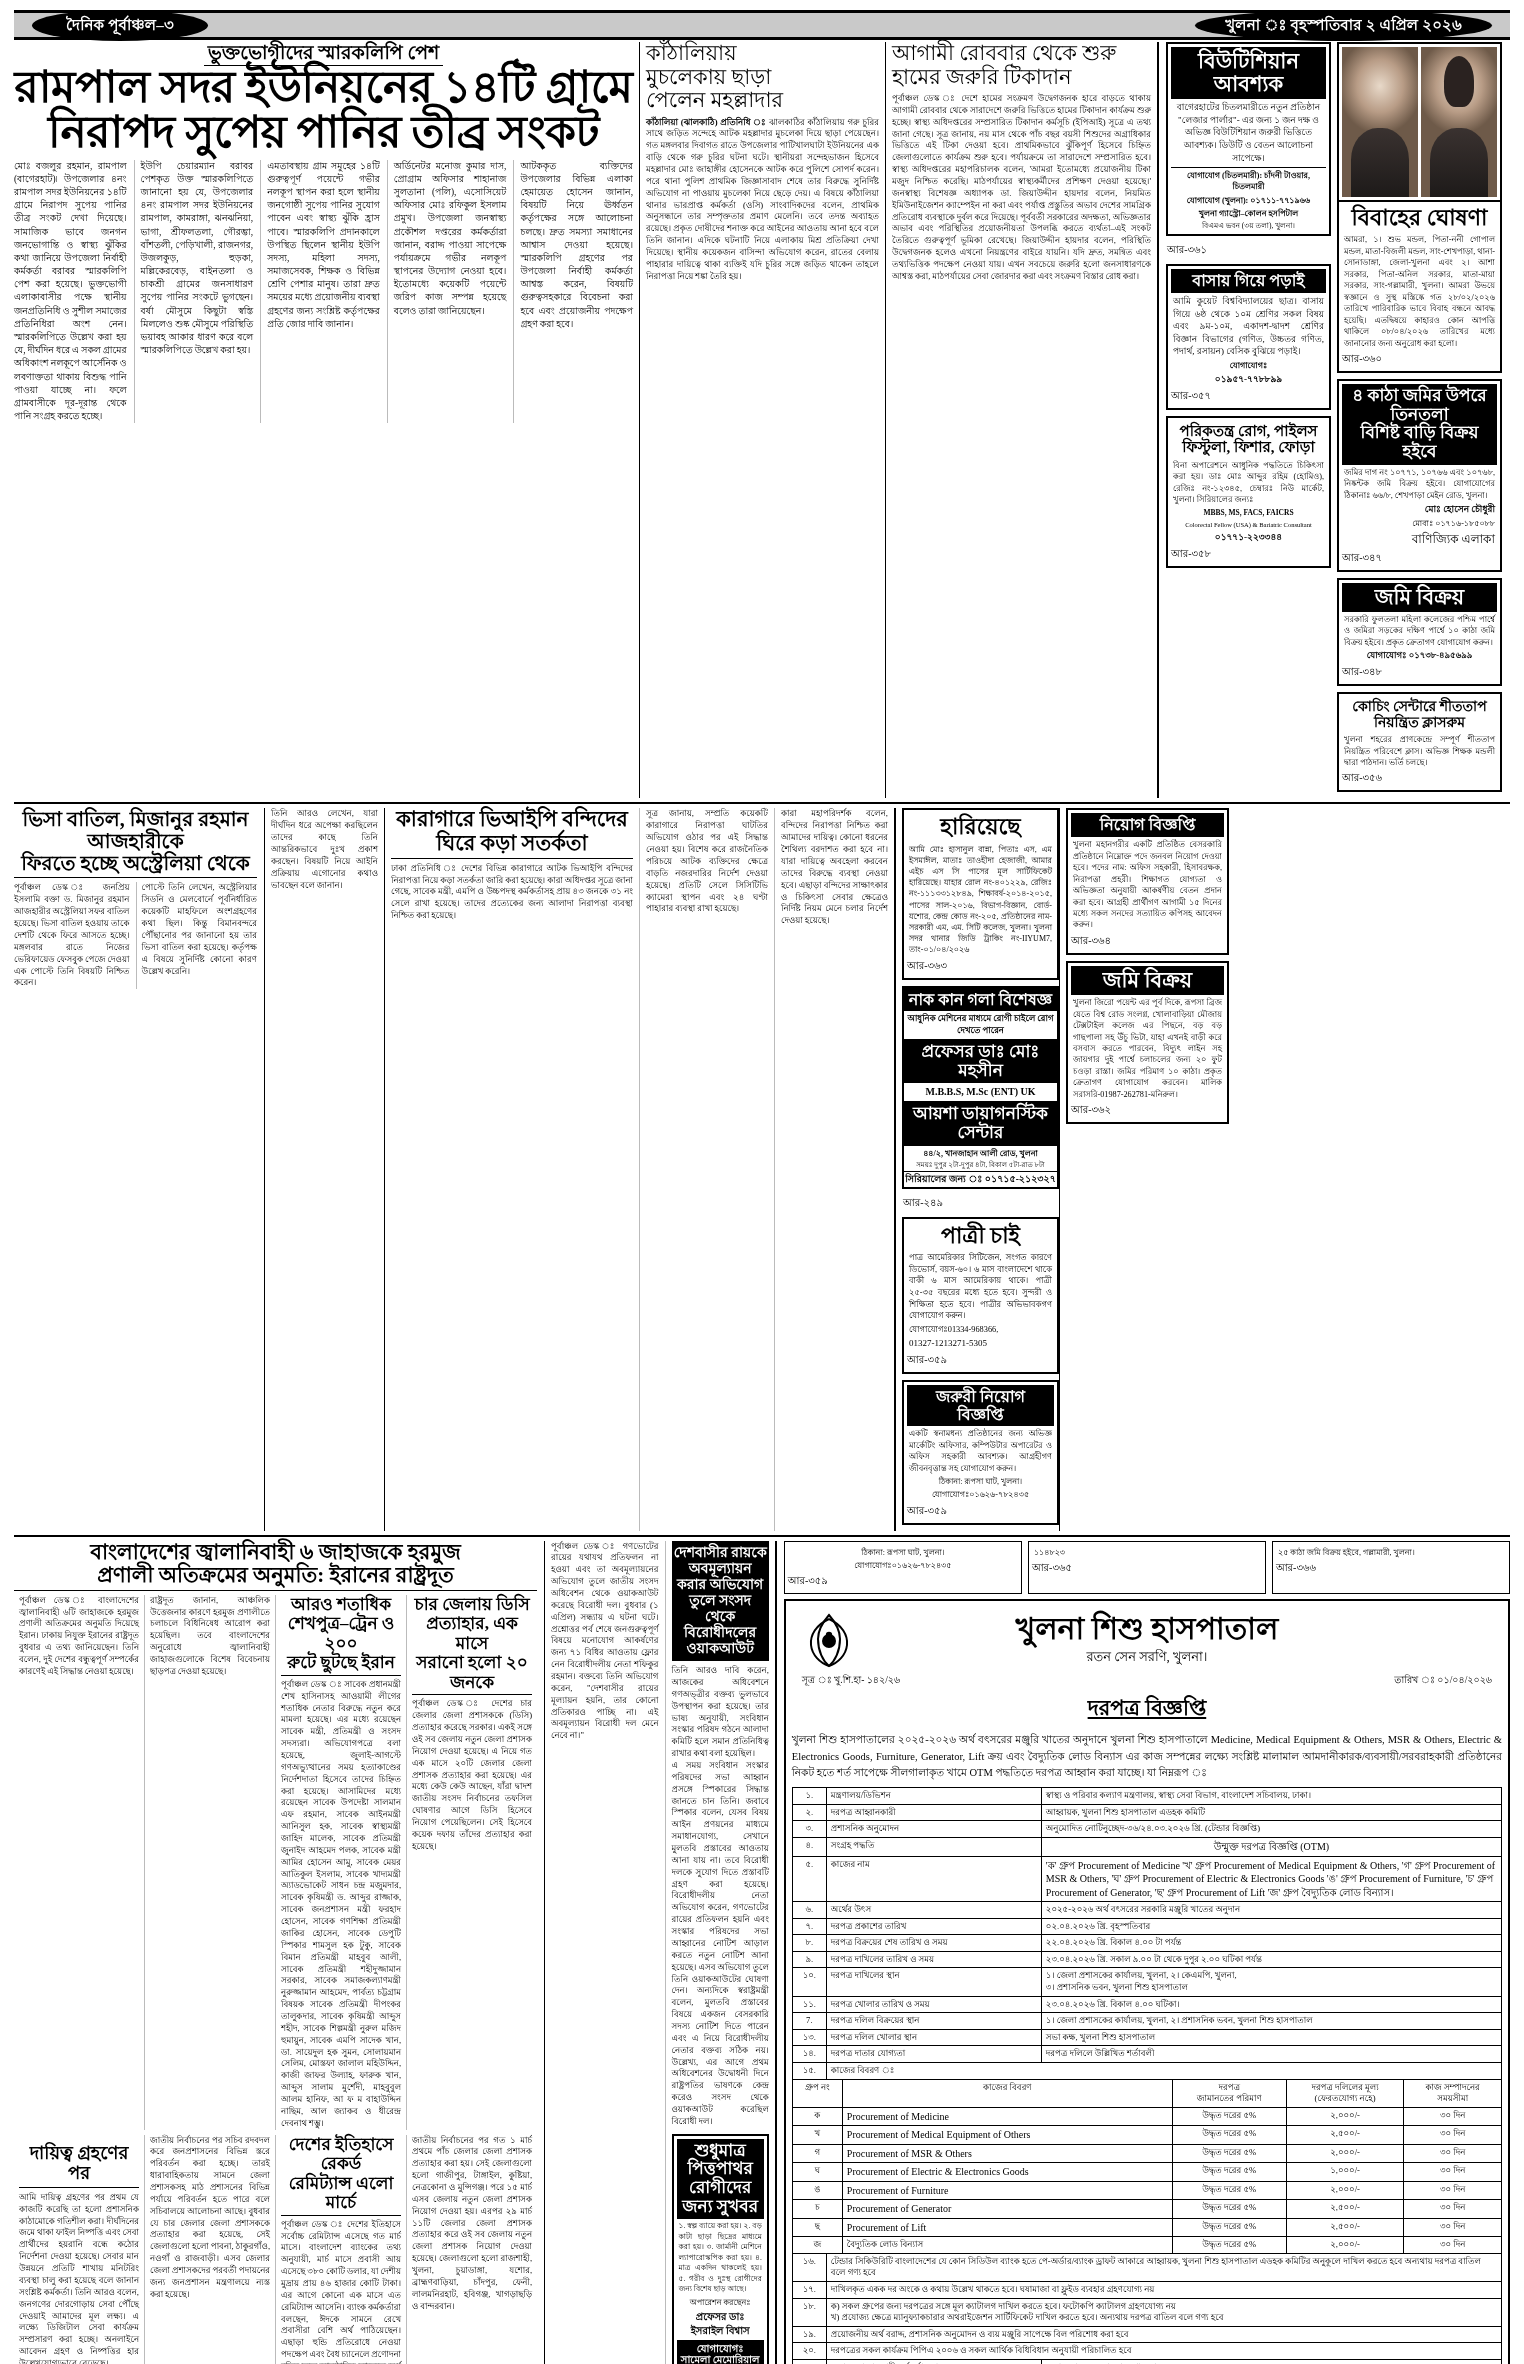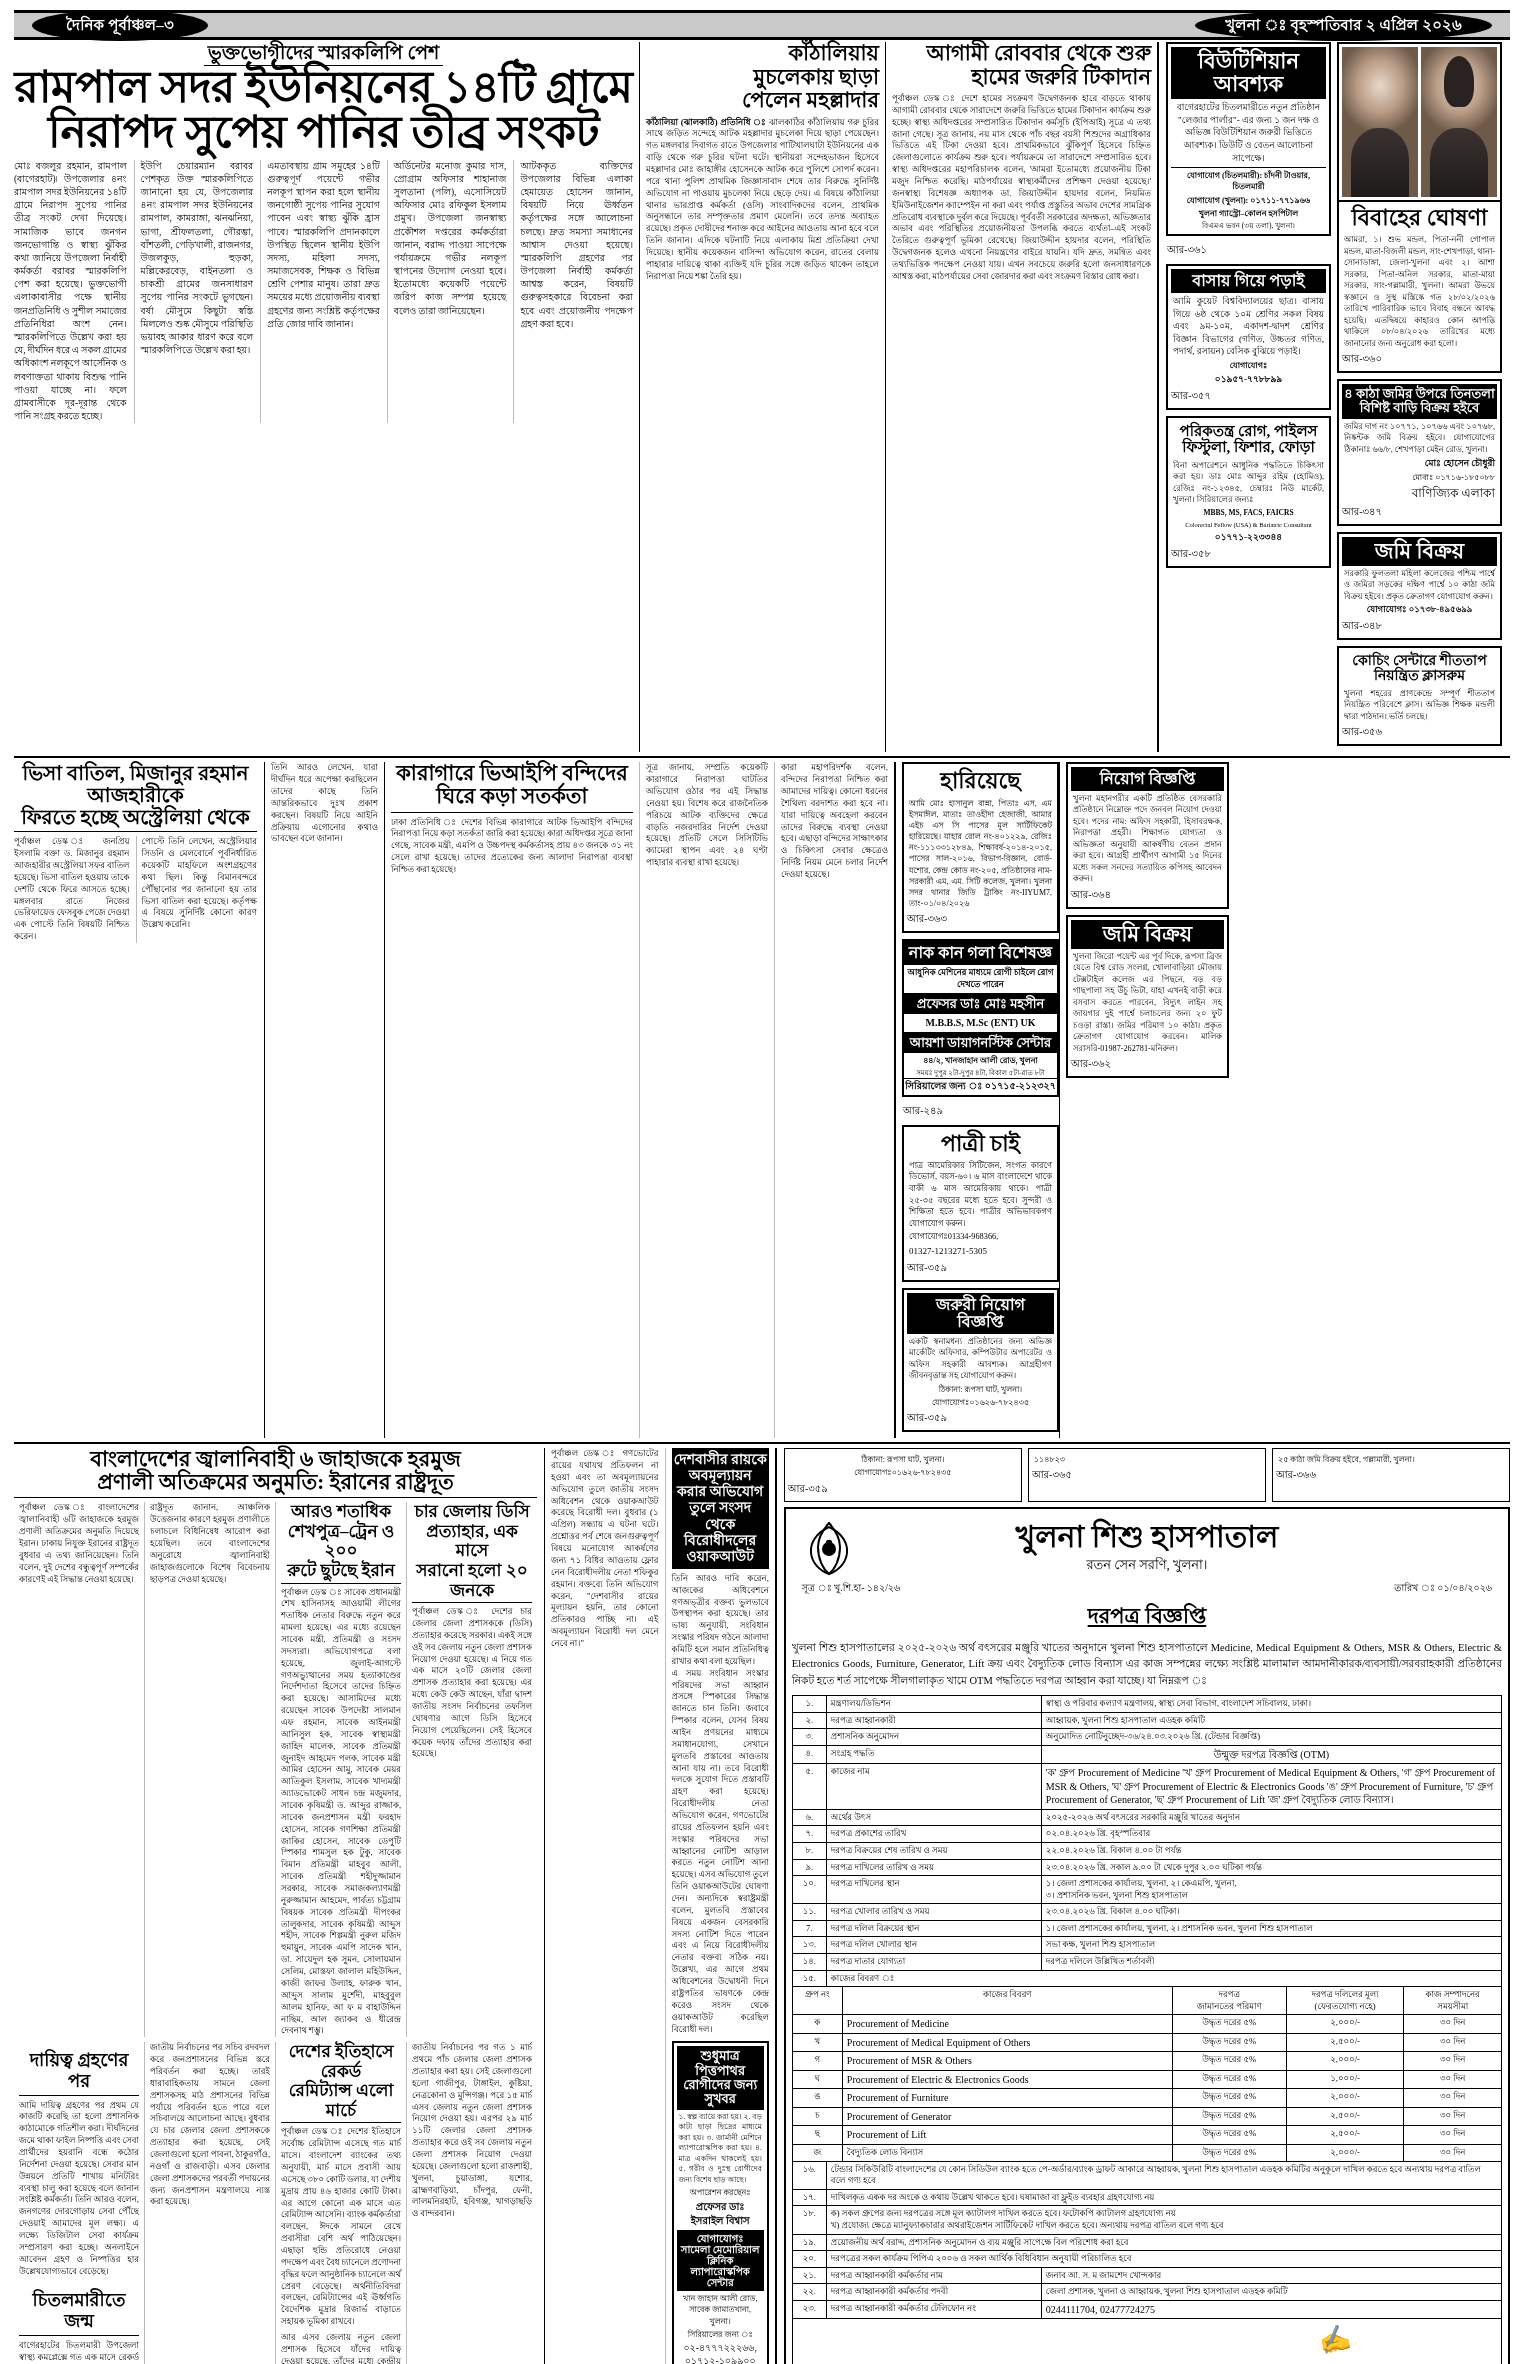--- a/index.html
+++ b/index.html
@@ -27,21 +27,21 @@
   .pill.left { margin-left:18px; }
   .pill.right { margin-right:18px; padding:3px 30px; }
   .thickrule { border-top:2px solid #000; }
 
   .kicker {
     text-align:center; font-size:19px; font-weight:bold;
     border-bottom:1.5px solid #000; display:inline-block; padding:0 4px 1px;
     line-height:1.15;
   }
   .hl1 { font-size:44px; font-weight:bold; text-align:center; line-height:1.02; letter-spacing:-0.5px; }
-  .hl2 { font-size:21px; font-weight:bold; text-align:right; line-height:1.12; }
+  .hl2 { font-size:21px; font-weight:normal; text-align:left; line-height:1.12; }
   .hl3 { font-size:17px; font-weight:bold; text-align:center; line-height:1.15; }
   .hl-mid { font-size:26px; font-weight:bold; text-align:center; line-height:1.1; }
 
   .body-txt {
     font-size:9.3px; line-height:1.42; text-align:justify; text-justify:inter-word;
     hyphens:auto; word-spacing:-0.3px;
   }
   .body-txt.sm { font-size:8.6px; line-height:1.38; }
 
   
@@ -56,21 +56,21 @@
   .lead-cols > div + div { border-left:1px solid #bbb; padding-left:6px; }
 
   
   .adbox { border:2px solid #000; margin-bottom:6px; padding:3px; }
   .adbox.thin { border-width:1px; }
   .ad-title-blk {
     background:#000; color:#fff; text-align:center; font-weight:bold;
     font-size:21px; padding:3px 2px; line-height:1.1;
   }
   .ad-title-blk.sm { font-size:16px; }
-  .ad-title-blk.xs { font-size:13px; }
+  .ad-title-blk.xs { font-size:17px; }
   .ad-title-out {
     text-align:center; font-weight:bold; font-size:22px; line-height:1.1; padding:2px 0;
   }
   .ad-body { font-size:9px; line-height:1.4; text-align:justify; padding:2px 2px 0; }
   .ad-body.c { text-align:center; }
   .ad-ref { font-size:10px; margin-top:2px; }
   .ad-ref.out { margin:0 0 5px 1px; }
 
   .photo-pair { display:flex; gap:3px; border:2px solid #000; padding:3px; }
   .photo {

